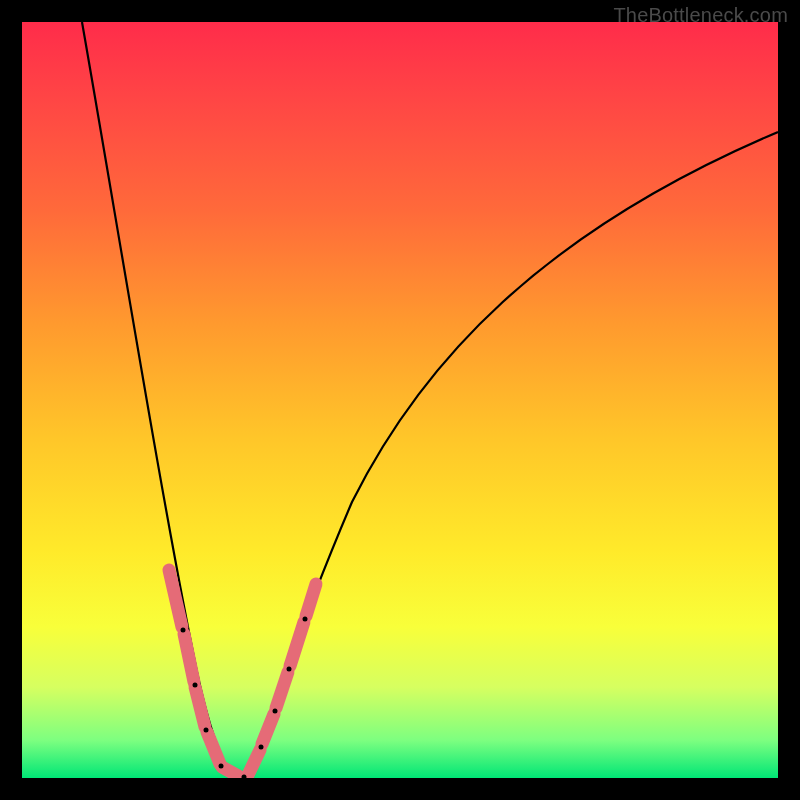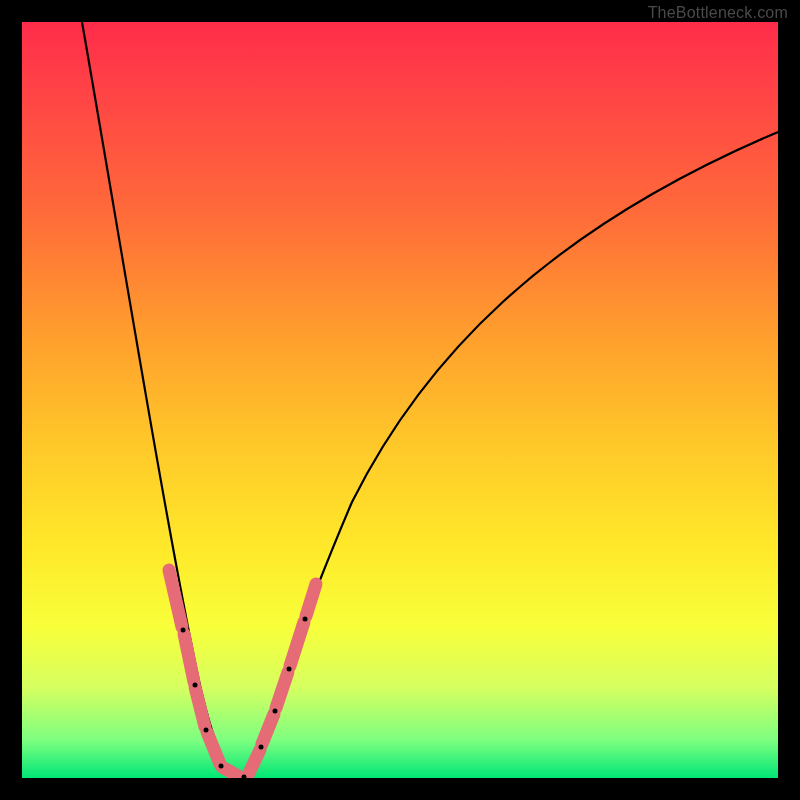--- a/index.html
+++ b/index.html
@@ -27,21 +27,21 @@
       #f8ff3a 80%,
       #d6ff60 88%,
       #7dff80 95%,
       #00e676 100%);
   }
   .watermark {
     position: absolute;
     top: 4px;
     right: 12px;
     color: #4a4a4a;
-    font-size: 16px;
+    font-size: 20px;
     font-weight: 500;
     letter-spacing: 0.2px;
     z-index: 10;
   }
   svg.overlay {
     position: absolute;
     left: 0;
     top: 0;
     width: 756px;
     height: 756px;

